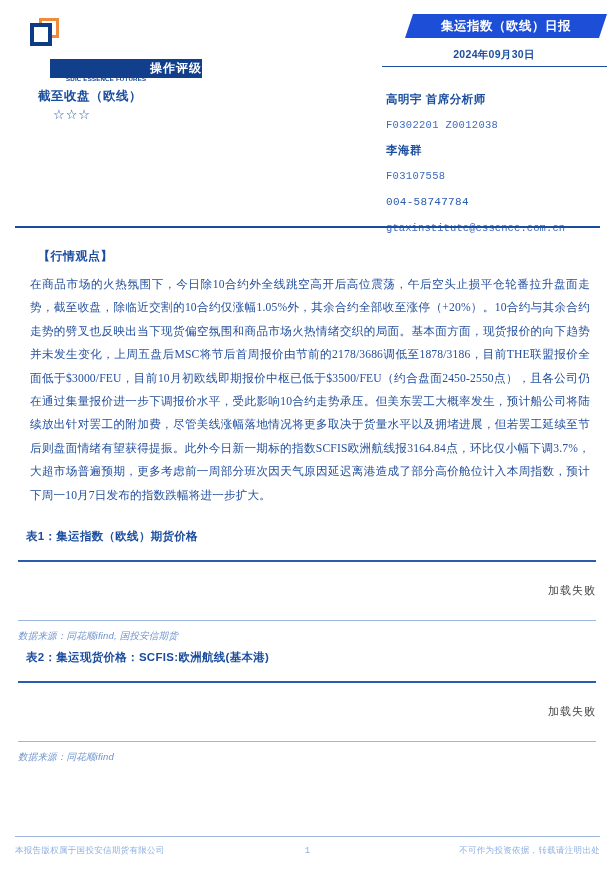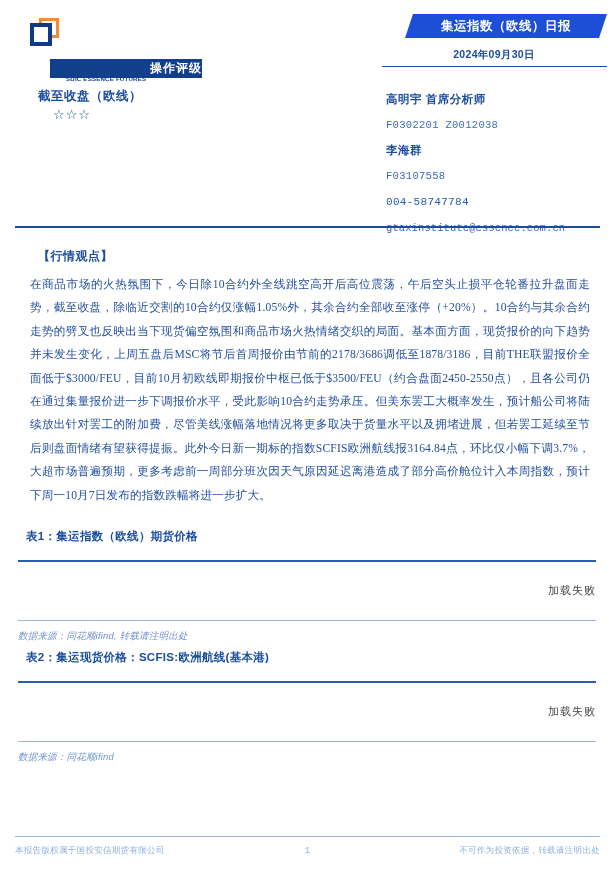--- a/index.html
+++ b/index.html
@@ -390,21 +390,21 @@
     <div class="body-text">在商品市场的火热氛围下，今日除10合约外全线跳空高开后高位震荡，午后空头止损平仓轮番拉升盘面走势，截至收盘，除临近交割的10合约仅涨幅1.05%外，其余合约全部收至涨停（+20%）。10合约与其余合约走势的劈叉也反映出当下现货偏空氛围和商品市场火热情绪交织的局面。基本面方面，现货报价的向下趋势并未发生变化，上周五盘后MSC将节后首周报价由节前的2178/3686调低至1878/3186，目前THE联盟报价全面低于$3000/FEU，目前10月初欧线即期报价中枢已低于$3500/FEU（约合盘面2450-2550点），且各公司仍在通过集量报价进一步下调报价水平，受此影响10合约走势承压。但美东罢工大概率发生，预计船公司将陆续放出针对罢工的附加费，尽管美线涨幅落地情况将更多取决于货量水平以及拥堵进展，但若罢工延续至节后则盘面情绪有望获得提振。此外今日新一期标的指数SCFIS欧洲航线报3164.84点，环比仅小幅下调3.7%，大超市场普遍预期，更多考虑前一周部分班次因天气原因延迟离港造成了部分高价舱位计入本周指数，预计下周一10月7日发布的指数跌幅将进一步扩大。</div>
   </div>
 
   <div class="table-block" style="top:529px;">
     <div class="table-title">表1：集运指数（欧线）期货价格</div>
     <div class="rule-strong"></div>
     <div class="table-body">
       <span class="load-failed">加载失败</span>
     </div>
     <div class="rule-light"></div>
-    <div class="table-source">数据来源：同花顺ifind, 转载请注明出处</div>
+    <div class="table-source">数据来源：同花顺ifind, 国投安信期货</div>
   </div>
 
   <div class="table-block" style="top:650px;">
     <div class="table-title">表2：集运现货价格：SCFIS:欧洲航线(基本港)</div>
     <div class="rule-strong"></div>
     <div class="table-body">
       <span class="load-failed">加载失败</span>
     </div>
     <div class="rule-light"></div>
     <div class="table-source">数据来源：同花顺ifind</div>

